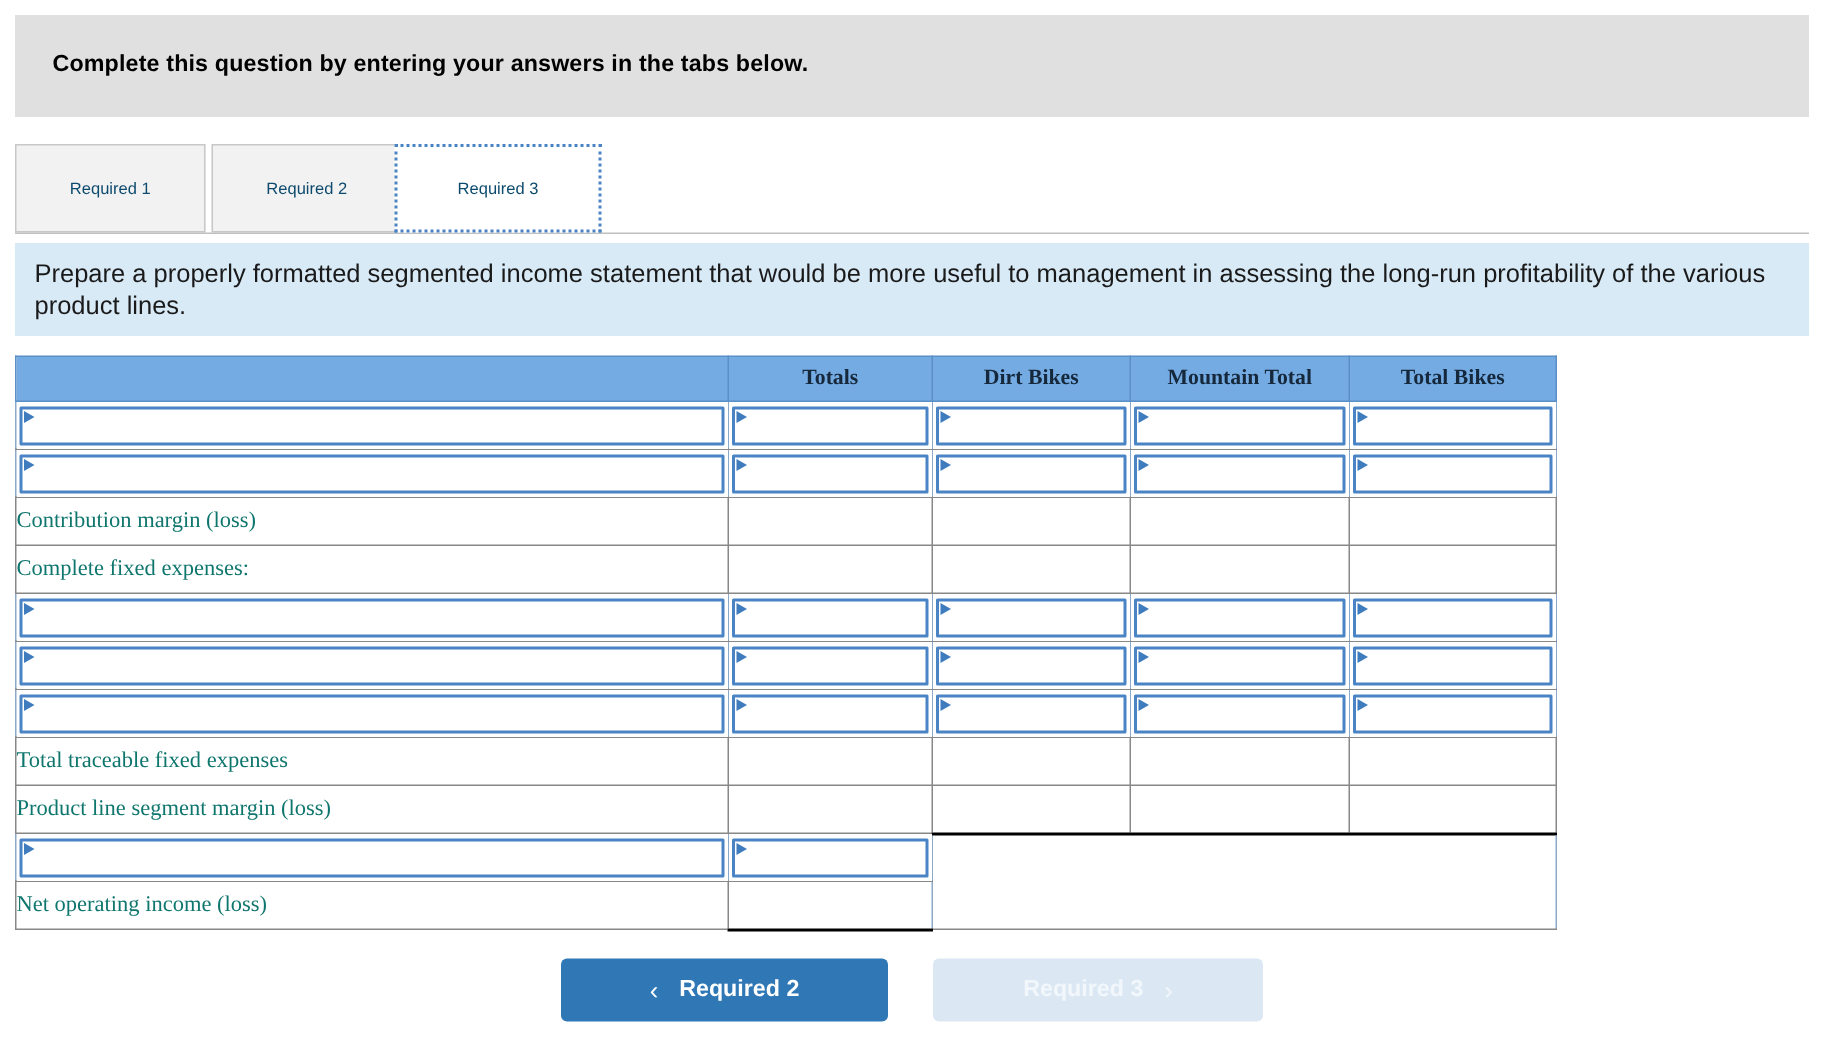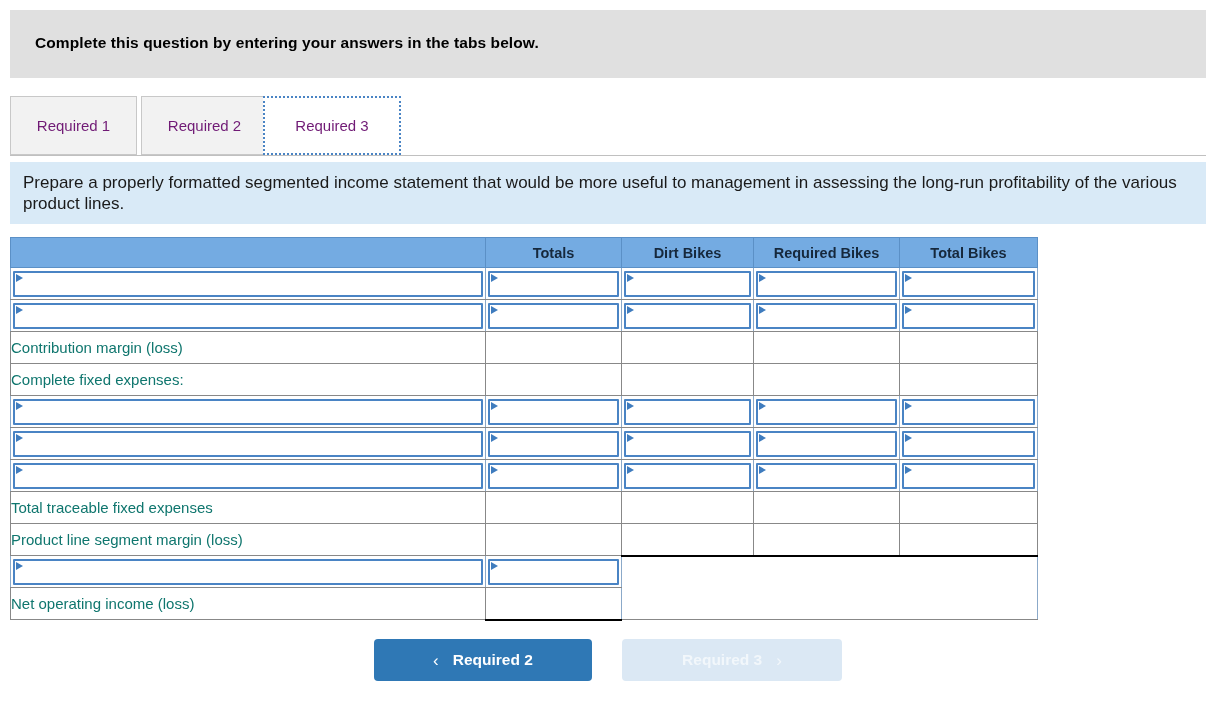--- a/index.html
+++ b/index.html
@@ -27,21 +27,21 @@
   
   .tabs{
     position:absolute;left:10px;top:96px;height:60px;
   }
   .tab{
     position:absolute;top:0;height:59px;
     box-sizing:border-box;
     background:#f2f2f2;
     border:1px solid #c8c8c8;
     display:flex;align-items:center;justify-content:center;
-    font-size:15px;color:#701a75;
+    font-size:11px;color:#0c4a6e;
     cursor:pointer;
   }
   .tab-1{left:0;width:127px;}
   .tab-2{left:131px;width:127px;}
   .tab-3{
     left:253px;width:138px;
     background:#ffffff;
     border:2px dotted #4a84c4;
     z-index:3;
   }
@@ -68,20 +68,21 @@
     border-collapse:collapse;
     table-layout:fixed;
     font-size:14.5px;
   }
   .tbl td,.tbl th{
     padding:0;margin:0;
     border:1px solid #888;
     height:32px;
     box-sizing:border-box;
     background:#fff;
+    font-family:Liberation Serif, serif;
   }
   .tbl th{
     background:#74abe2;
     color:#16283c;
     font-weight:bold;
     font-size:14.5px;
     border:1px solid #5b90c6;
     height:30px;
   }
   th.col-label{}
@@ -166,21 +167,21 @@
     <col style="width:136px">
     <col style="width:132px">
     <col style="width:146px">
     <col style="width:138px">
   </colgroup>
   <thead>
     <tr>
       <th class="col-label"></th>
       <th>Totals</th>
       <th>Dirt Bikes</th>
-      <th>Required Bikes</th>
+      <th>Mountain Total</th>
       <th>Total Bikes</th>
     </tr>
   </thead>
   <tbody>
 
     <tr class="inprow">
       <td class="inp">
         <span class="ibox"><span class="arrow2"></span><span></span></span>
       </td>
       <td class="inp">

